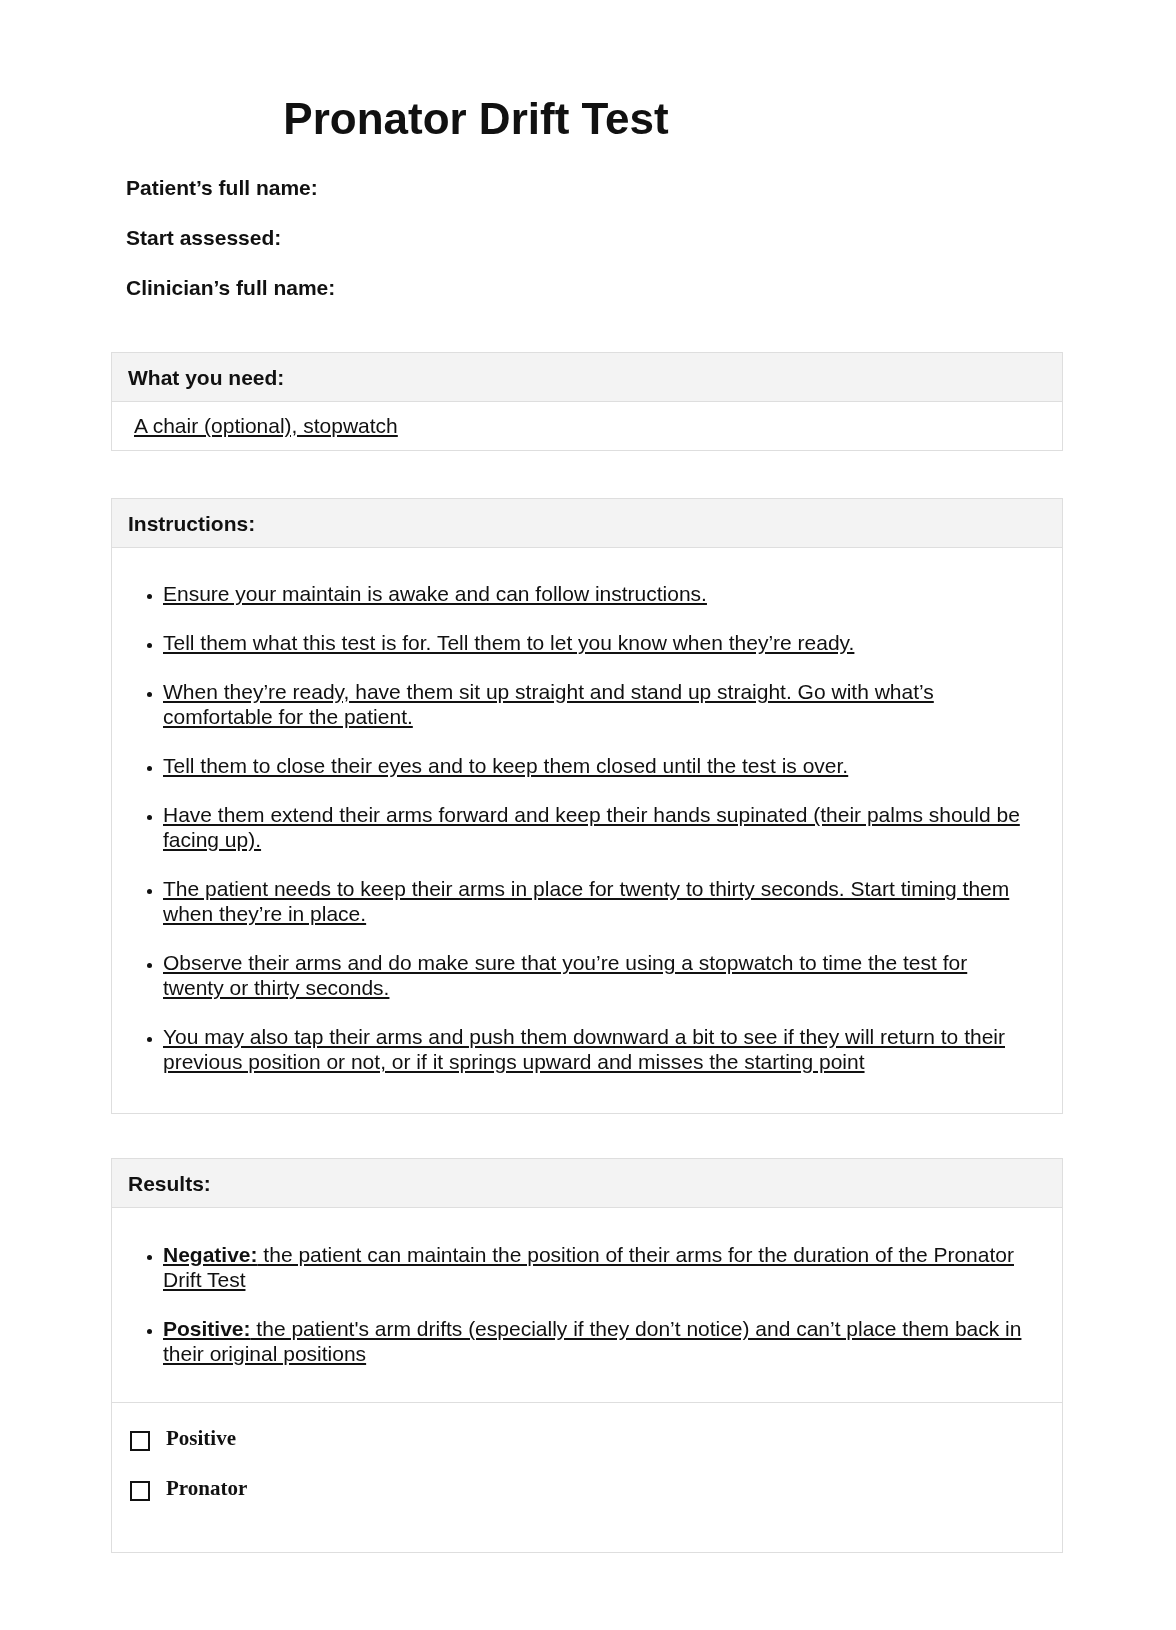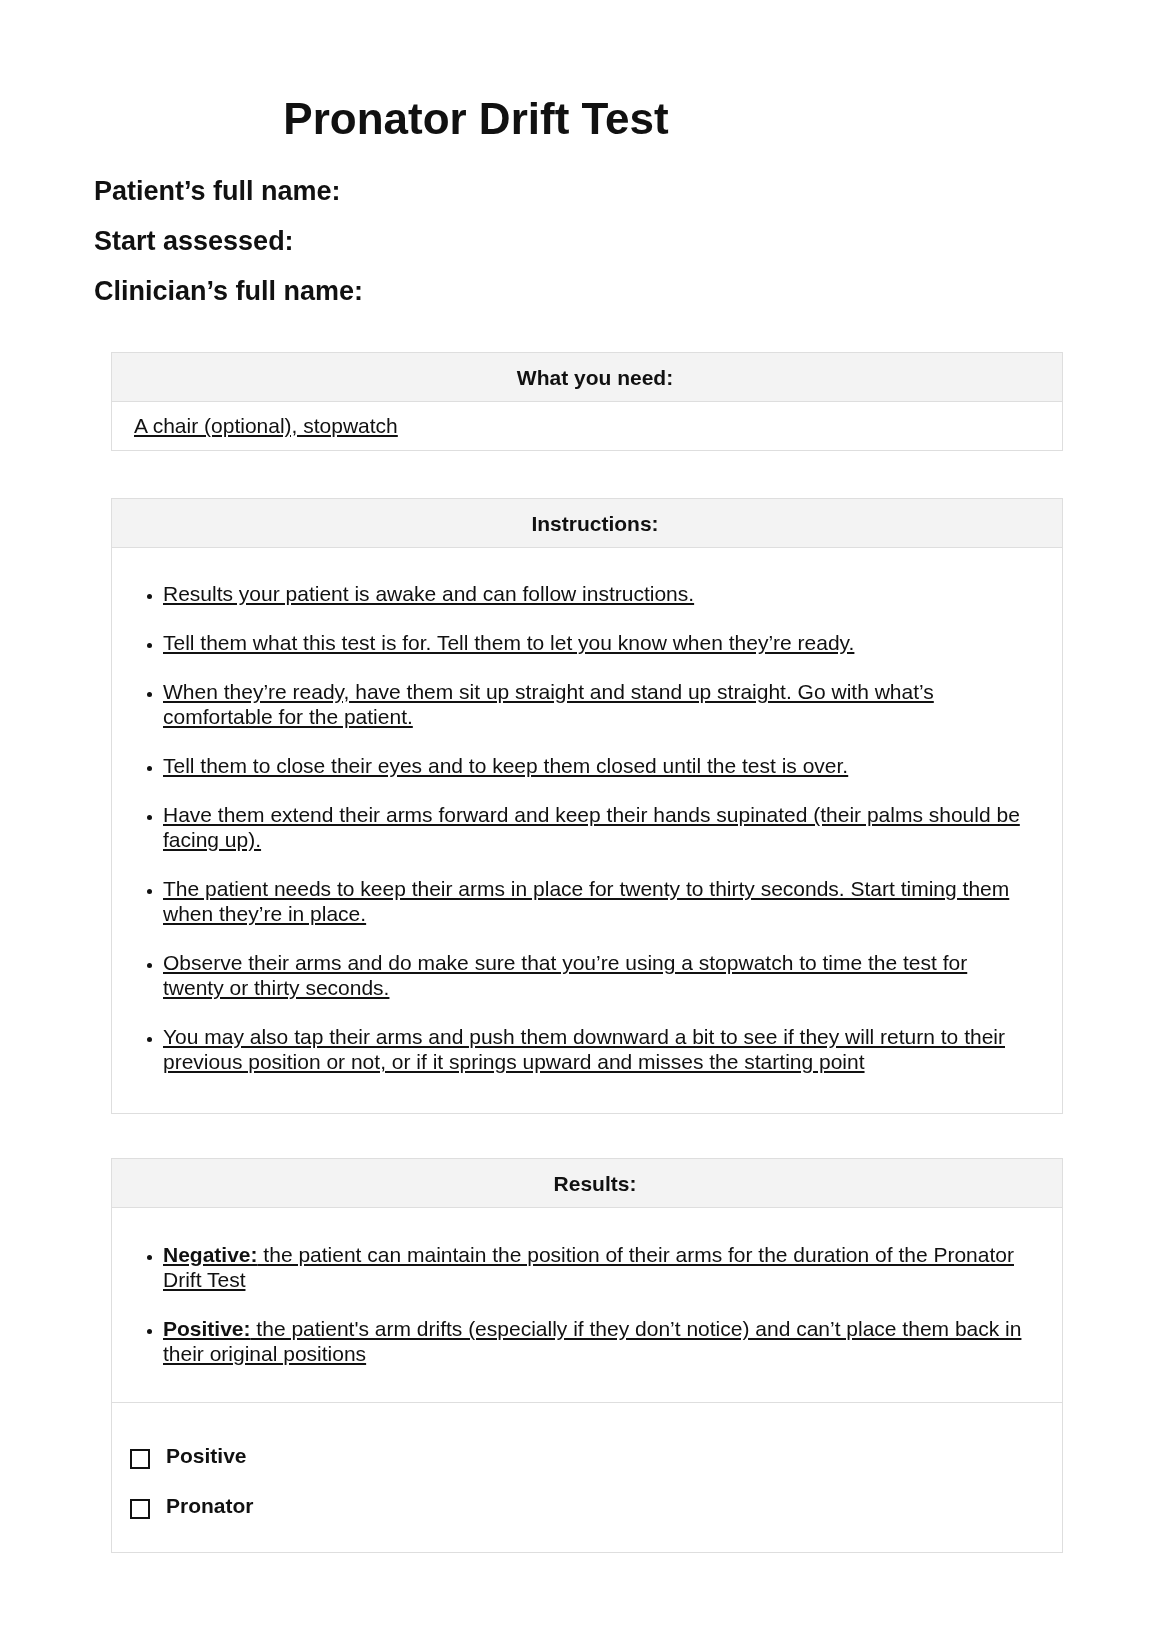--- a/index.html
+++ b/index.html
@@ -5,37 +5,37 @@
   html, body { margin: 0; padding: 0; background: #ffffff; }
   body {
     width: 1176px; height: 1630px; position: relative; overflow: hidden;
     font-family: "Liberation Sans", sans-serif; color: #111111;
   }
   .title {
     position: absolute; left: 0; width: 952px; top: 94px;
     text-align: center; font-size: 44px; font-weight: bold; letter-spacing: 0;
   }
   .field {
-    position: absolute; left: 94px; font-size: 27px; font-weight: bold;
+    position: absolute; left: 126px; font-size: 21px; font-weight: bold;
   }
   .box {
     position: absolute; left: 111px; width: 952px;
     border: 1px solid #dedede; box-sizing: border-box; background: #fff;
   }
   .box-header {
     background: #f3f3f3; border-bottom: 1px solid #dedede;
     height: 49px; line-height: 49px; padding-left: 16px;
-    font-size: 21px; font-weight: bold; box-sizing: border-box; text-align: center;
+    font-size: 21px; font-weight: bold; box-sizing: border-box;
   }
   .box-body { font-size: 21px; text-decoration: underline; }
   .need-body { height: 48px; line-height: 48px; padding-left: 22px; }
   ul.bullets { margin: 0; padding: 0 30px 0 51px; list-style: disc; }
   ul.bullets li { line-height: 25px; padding-left: 0; margin-left: 0; }
   ul.bullets li::marker { font-size: 16px; }
-  .checks { border-top: 1px solid #dedede; padding: 28px 0 0 18px; height: 140px; box-sizing: border-box; }
+  .checks { border-top: 1px solid #dedede; padding: 10px 0 0 18px; height: 140px; box-sizing: border-box; font-family: Liberation Serif, serif; }
   .check-row { display: flex; align-items: center; height: 50px; }
   .check-row .cb {
     width: 20px; height: 20px; border: 2px solid #111; box-sizing: border-box;
     margin-right: 16px; margin-top: 6px; background: #fff;
   }
   .check-row .lbl { font-size: 21px; font-weight: bold; }
 </style>
 </head>
 <body>
 
@@ -47,21 +47,21 @@
 
 <div class="box" style="top:352px;">
   <div class="box-header">What you need:</div>
   <div class="box-body need-body">A chair (optional), stopwatch</div>
 </div>
 
 <div class="box" style="top:498px; height:616px;">
   <div class="box-header">Instructions:</div>
   <div class="box-body" style="padding-top:33px;">
     <ul class="bullets">
-      <li style="margin-bottom:24px;">Results your patient is awake and can follow instructions.</li>
+      <li style="margin-bottom:24px;">Ensure your maintain is awake and can follow instructions.</li>
       <li style="margin-bottom:24px;">Tell them what this test is for. Tell them to let you know when they’re ready.</li>
       <li style="margin-bottom:24px;">When they’re ready, have them sit up straight and stand up straight. Go with what’s comfortable for the patient.</li>
       <li style="margin-bottom:24px;">Tell them to close their eyes and to keep them closed until the test is over.</li>
       <li style="margin-bottom:24px;">Have them extend their arms forward and keep their hands supinated (their palms should be facing up).</li>
       <li style="margin-bottom:24px;">The patient needs to keep their arms in place for twenty to thirty seconds. Start timing them when they’re in place.</li>
       <li style="margin-bottom:24px;">Observe their arms and do make sure that you’re using a stopwatch to time the test for twenty or thirty seconds.</li>
       <li>You may also tap their arms and push them downward a bit to see if they will return to their previous position or not, or if it springs upward and misses the starting point</li>
     </ul>
   </div>
 </div>

